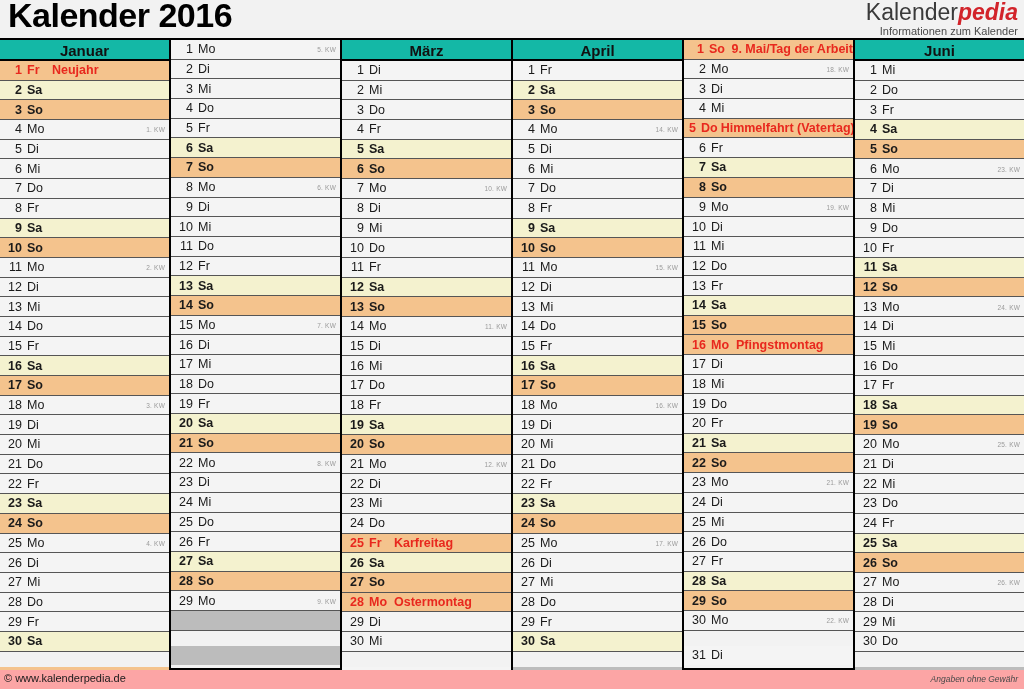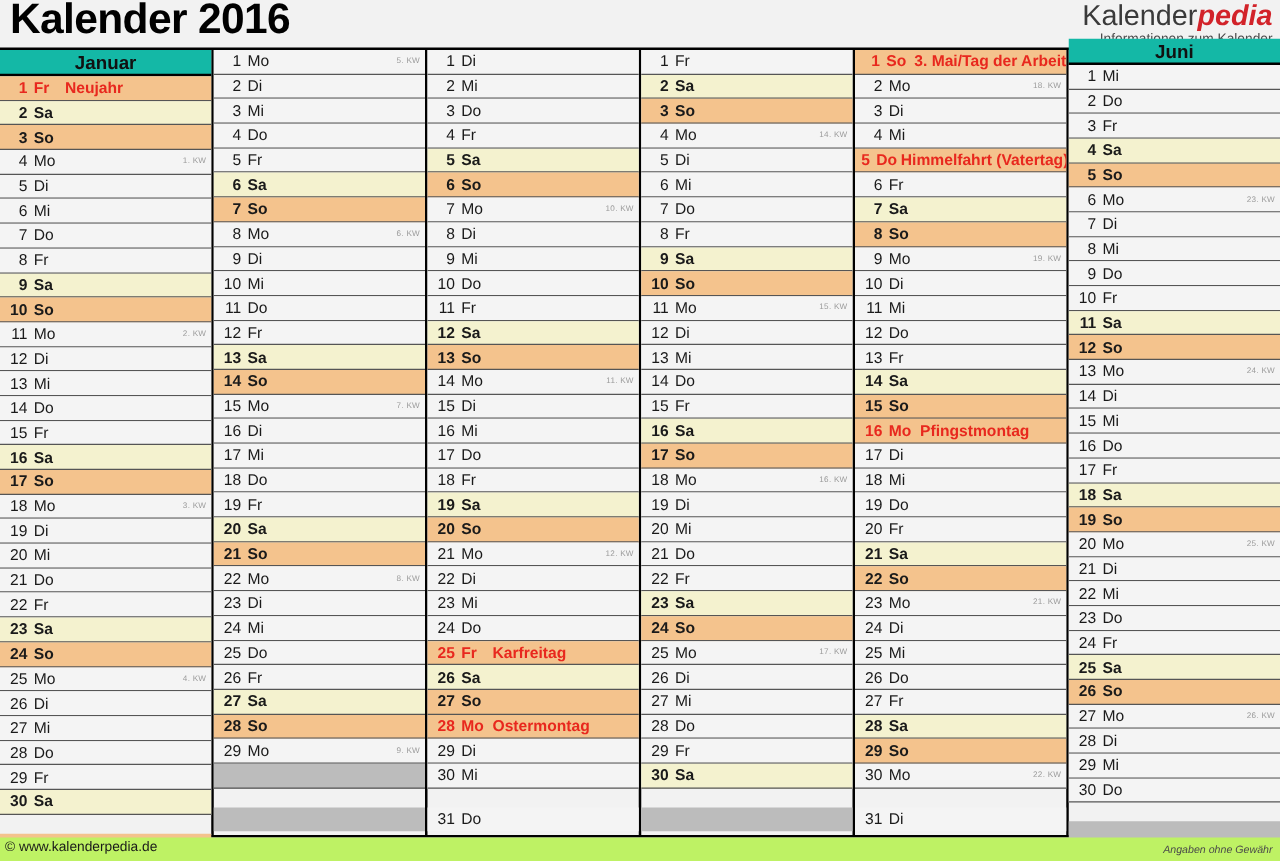--- a/index.html
+++ b/index.html
@@ -32,21 +32,21 @@
     border-bottom:2px solid #000;
     box-sizing:border-box;
   }
   .month{
     flex:1 1 0;
     display:flex;flex-direction:column;
     border-right:2px solid #000;
     box-sizing:border-box;
     min-width:0;
   }
-  .month:last-child{border-right:none;justify-content:center;}
+  .month:last-child{border-right:none;}
   .month-head{
     height:21px;line-height:21px;
     text-align:center;
     font-size:15px;font-weight:bold;color:#111;
     background:#14b8a6;
     border-bottom:2px solid #000;
     box-sizing:border-box;
   }
   .days{flex:1 1 auto;display:flex;flex-direction:column;}
   .day{
@@ -77,21 +77,21 @@
   }
   .day.sat{background:#f4f2cf;font-weight:bold;}
   .day.sun{background:#f4c38d;font-weight:bold;}
   .day.hol{background:#f4c38d;color:#e8281e;font-weight:bold;}
   .day.hol .num,.day.hol .dow,.day.hol .ev{color:#e8281e;}
   .day.empty{background:#bcbcbc;}
 
   
   #footer{
     position:absolute;left:0;top:670px;width:1024px;height:19px;
-    background:#bef264;
+    background:#fca5a5;
   }
   #copyright{
     position:absolute;left:4px;top:2px;
     font-size:11px;color:#1a1a1a;
   }
   #disclaimer{
     position:absolute;right:6px;top:4px;
     font-size:8.5px;color:#4a4a4a;font-style:italic;
   }
 </style>
@@ -364,20 +364,21 @@
           <div class="day ">
             <span class="num">29</span>
             <span class="dow">Mo</span>
             <span class="kw">9. KW</span>
           </div>
           <div class="day empty"></div>
           <div class="day empty"></div>
         </div>
       </div>
       <div class="month">
+        <div class="month-head">März</div>
         <div class="days">
           <div class="day ">
             <span class="num">1</span>
             <span class="dow">Di</span>
           </div>
           <div class="day ">
             <span class="num">2</span>
             <span class="dow">Mi</span>
           </div>
           <div class="day ">
@@ -497,20 +498,21 @@
             <span class="num">30</span>
             <span class="dow">Mi</span>
           </div>
           <div class="day ">
             <span class="num">31</span>
             <span class="dow">Do</span>
           </div>
         </div>
       </div>
       <div class="month">
+        <div class="month-head">April</div>
         <div class="days">
           <div class="day ">
             <span class="num">1</span>
             <span class="dow">Fr</span>
           </div>
           <div class="day sat">
             <span class="num">2</span>
             <span class="dow">Sa</span>
           </div>
           <div class="day sun">
@@ -630,21 +632,21 @@
             <span class="dow">Sa</span>
           </div>
           <div class="day empty"></div>
         </div>
       </div>
       <div class="month">
         <div class="days">
           <div class="day hol">
             <span class="num">1</span>
             <span class="dow">So</span>
-            <span class="ev">3. Mai/Tag der Arbeit</span>
+            <span class="ev">9. Mai/Tag der Arbeit</span>
           </div>
           <div class="day ">
             <span class="num">2</span>
             <span class="dow">Mo</span>
             <span class="kw">18. KW</span>
           </div>
           <div class="day ">
             <span class="num">3</span>
             <span class="dow">Di</span>
           </div>

